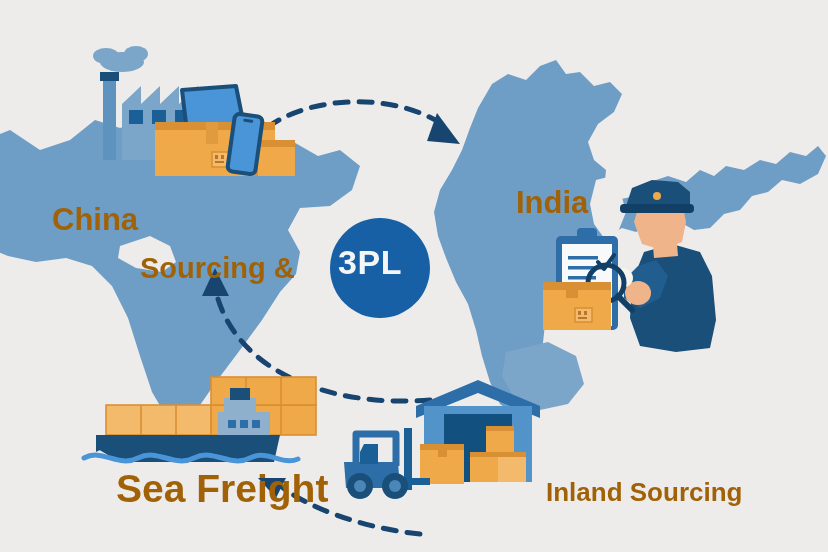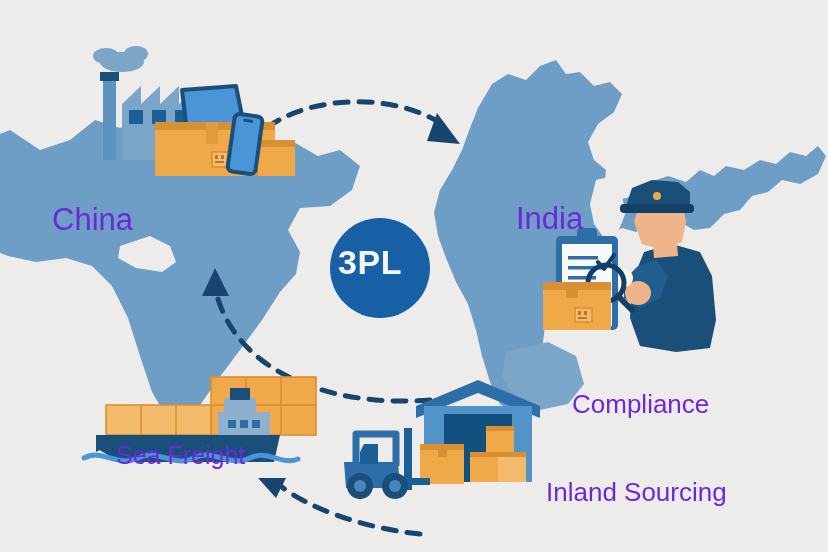--- a/index.html
+++ b/index.html
@@ -1,25 +1,25 @@
 <!DOCTYPE html>
 <html><head>
 <meta charset="utf-8">
 <style>
   html,body{margin:0;padding:0;background:#ffffff;}
   body{font-family:"Liberation Sans","DejaVu Sans",sans-serif;}
   #stage{position:relative;width:828px;height:552px;overflow:hidden;background:#edeceb;}
   #stage svg.layer{position:absolute;left:0;top:0;width:828px;height:552px;}
-  .lbl{position:absolute;color:#6d28d9;font-weight:400;line-height:1.08;white-space:pre;}
+  .lbl{position:absolute;color:#a16207;font-weight:700;line-height:1.08;white-space:pre;}
   #lbl-china{left:52px;top:203px;font-size:31px;}
   #lbl-sourcing{left:140px;top:190px;font-size:29px;}
-  #lbl-india{left:516px;top:202px;font-size:31px;}
+  #lbl-india{left:516px;top:186px;font-size:31px;}
   #lbl-customs{left:572px;top:334px;font-size:26px;}
   #lbl-inland{left:546px;top:422px;font-size:26px;}
-  #lbl-sea{left:116px;top:442px;font-size:25px;}
+  #lbl-sea{left:116px;top:468px;font-size:39px;}
   #lbl-3pl{position:absolute;left:332px;top:243px;width:76px;text-align:center;
            font-size:34px;font-weight:700;color:#f3f5f7;letter-spacing:.5px;}
 </style>
 </head>
 <body>
 
 <div id="stage">
 
   <svg class="layer" viewBox="0 0 828 552">
 
@@ -231,24 +231,24 @@
 
     <path fill="#1a4f7a" d="M 96 435 L 280 435 L 274 462 L 120 462 L 96 448 Z"></path>
     <path fill="#1a4f7a" d="M 96 435 L 104 448 L 96 452 Z"></path>
 
     <path fill="none" stroke="#4a94d8" stroke-width="5" stroke-linecap="round" d="M 84 458 C 102 448, 118 468, 138 458 C 158 448, 174 468, 194 458
          C 214 448, 230 468, 250 458 C 268 449, 282 466, 298 459"></path>
   </svg>
 
   <div class="lbl" id="lbl-china">China</div>
   <div class="lbl" id="lbl-sourcing">
+    <div>Sourcing &amp;</div>
   </div>
   <div class="lbl" id="lbl-india">India</div>
   <div class="lbl" id="lbl-customs">
-    <div>Compliance</div>
   </div>
   <div class="lbl" id="lbl-inland">
     <div>Inland Sourcing</div>
     
   </div>
   <div class="lbl" id="lbl-sea">Sea Freight</div>
 
 </div>
 
 </body></html>

